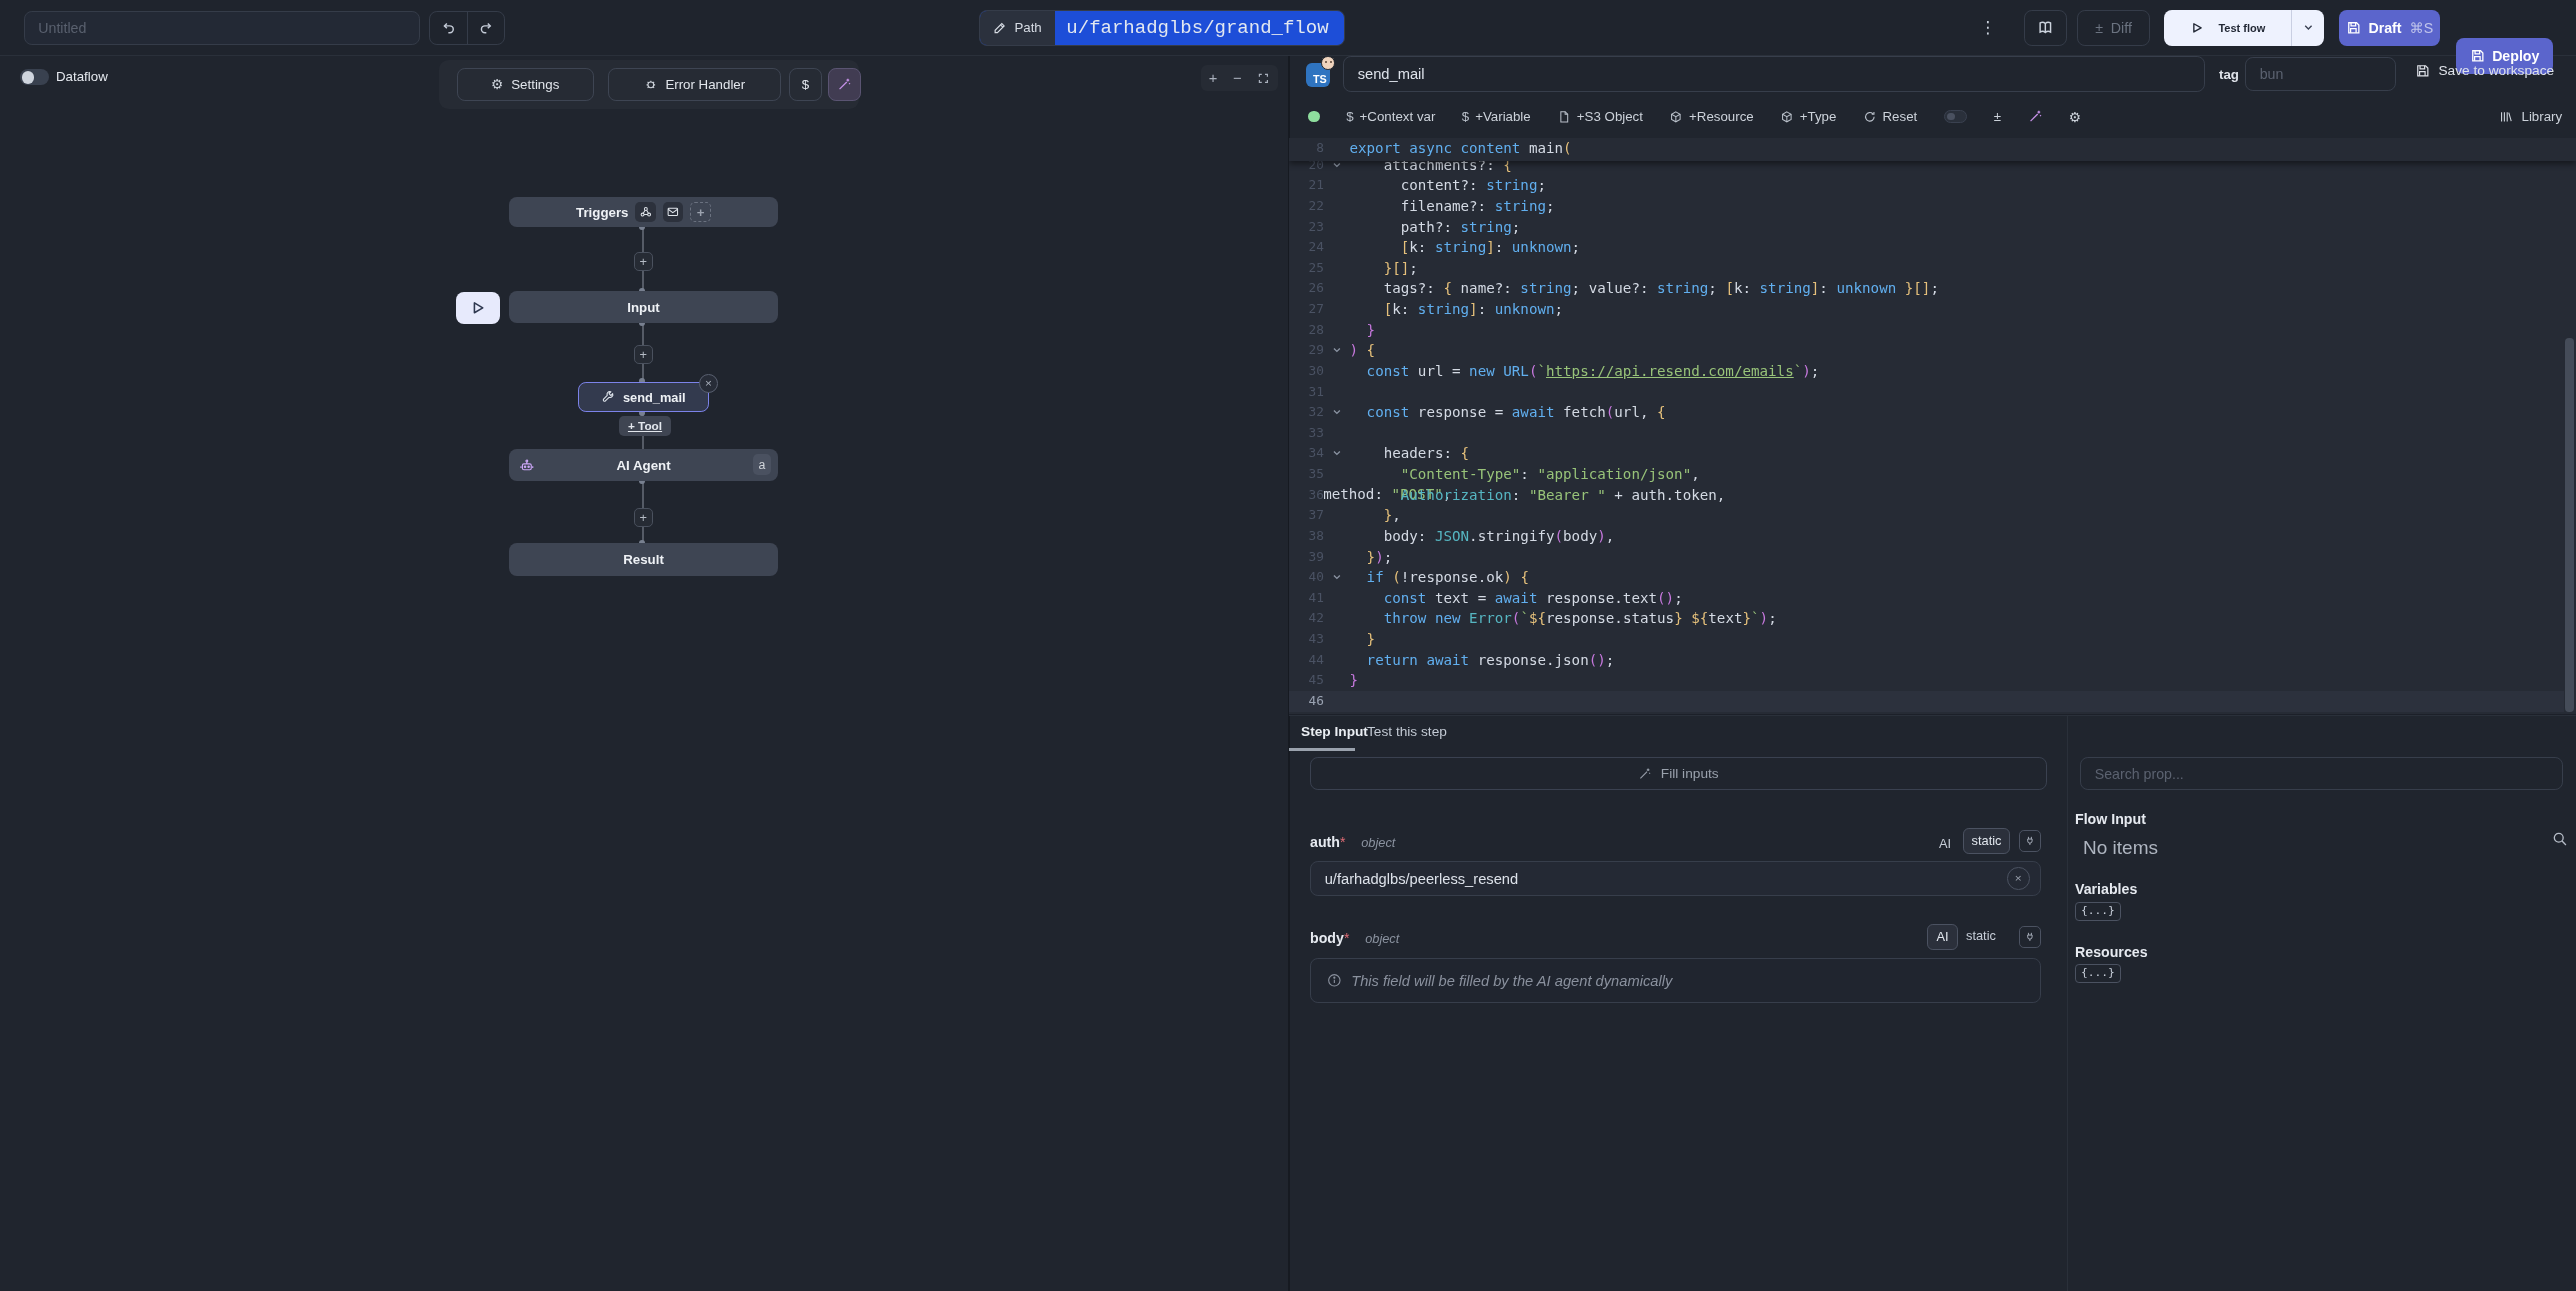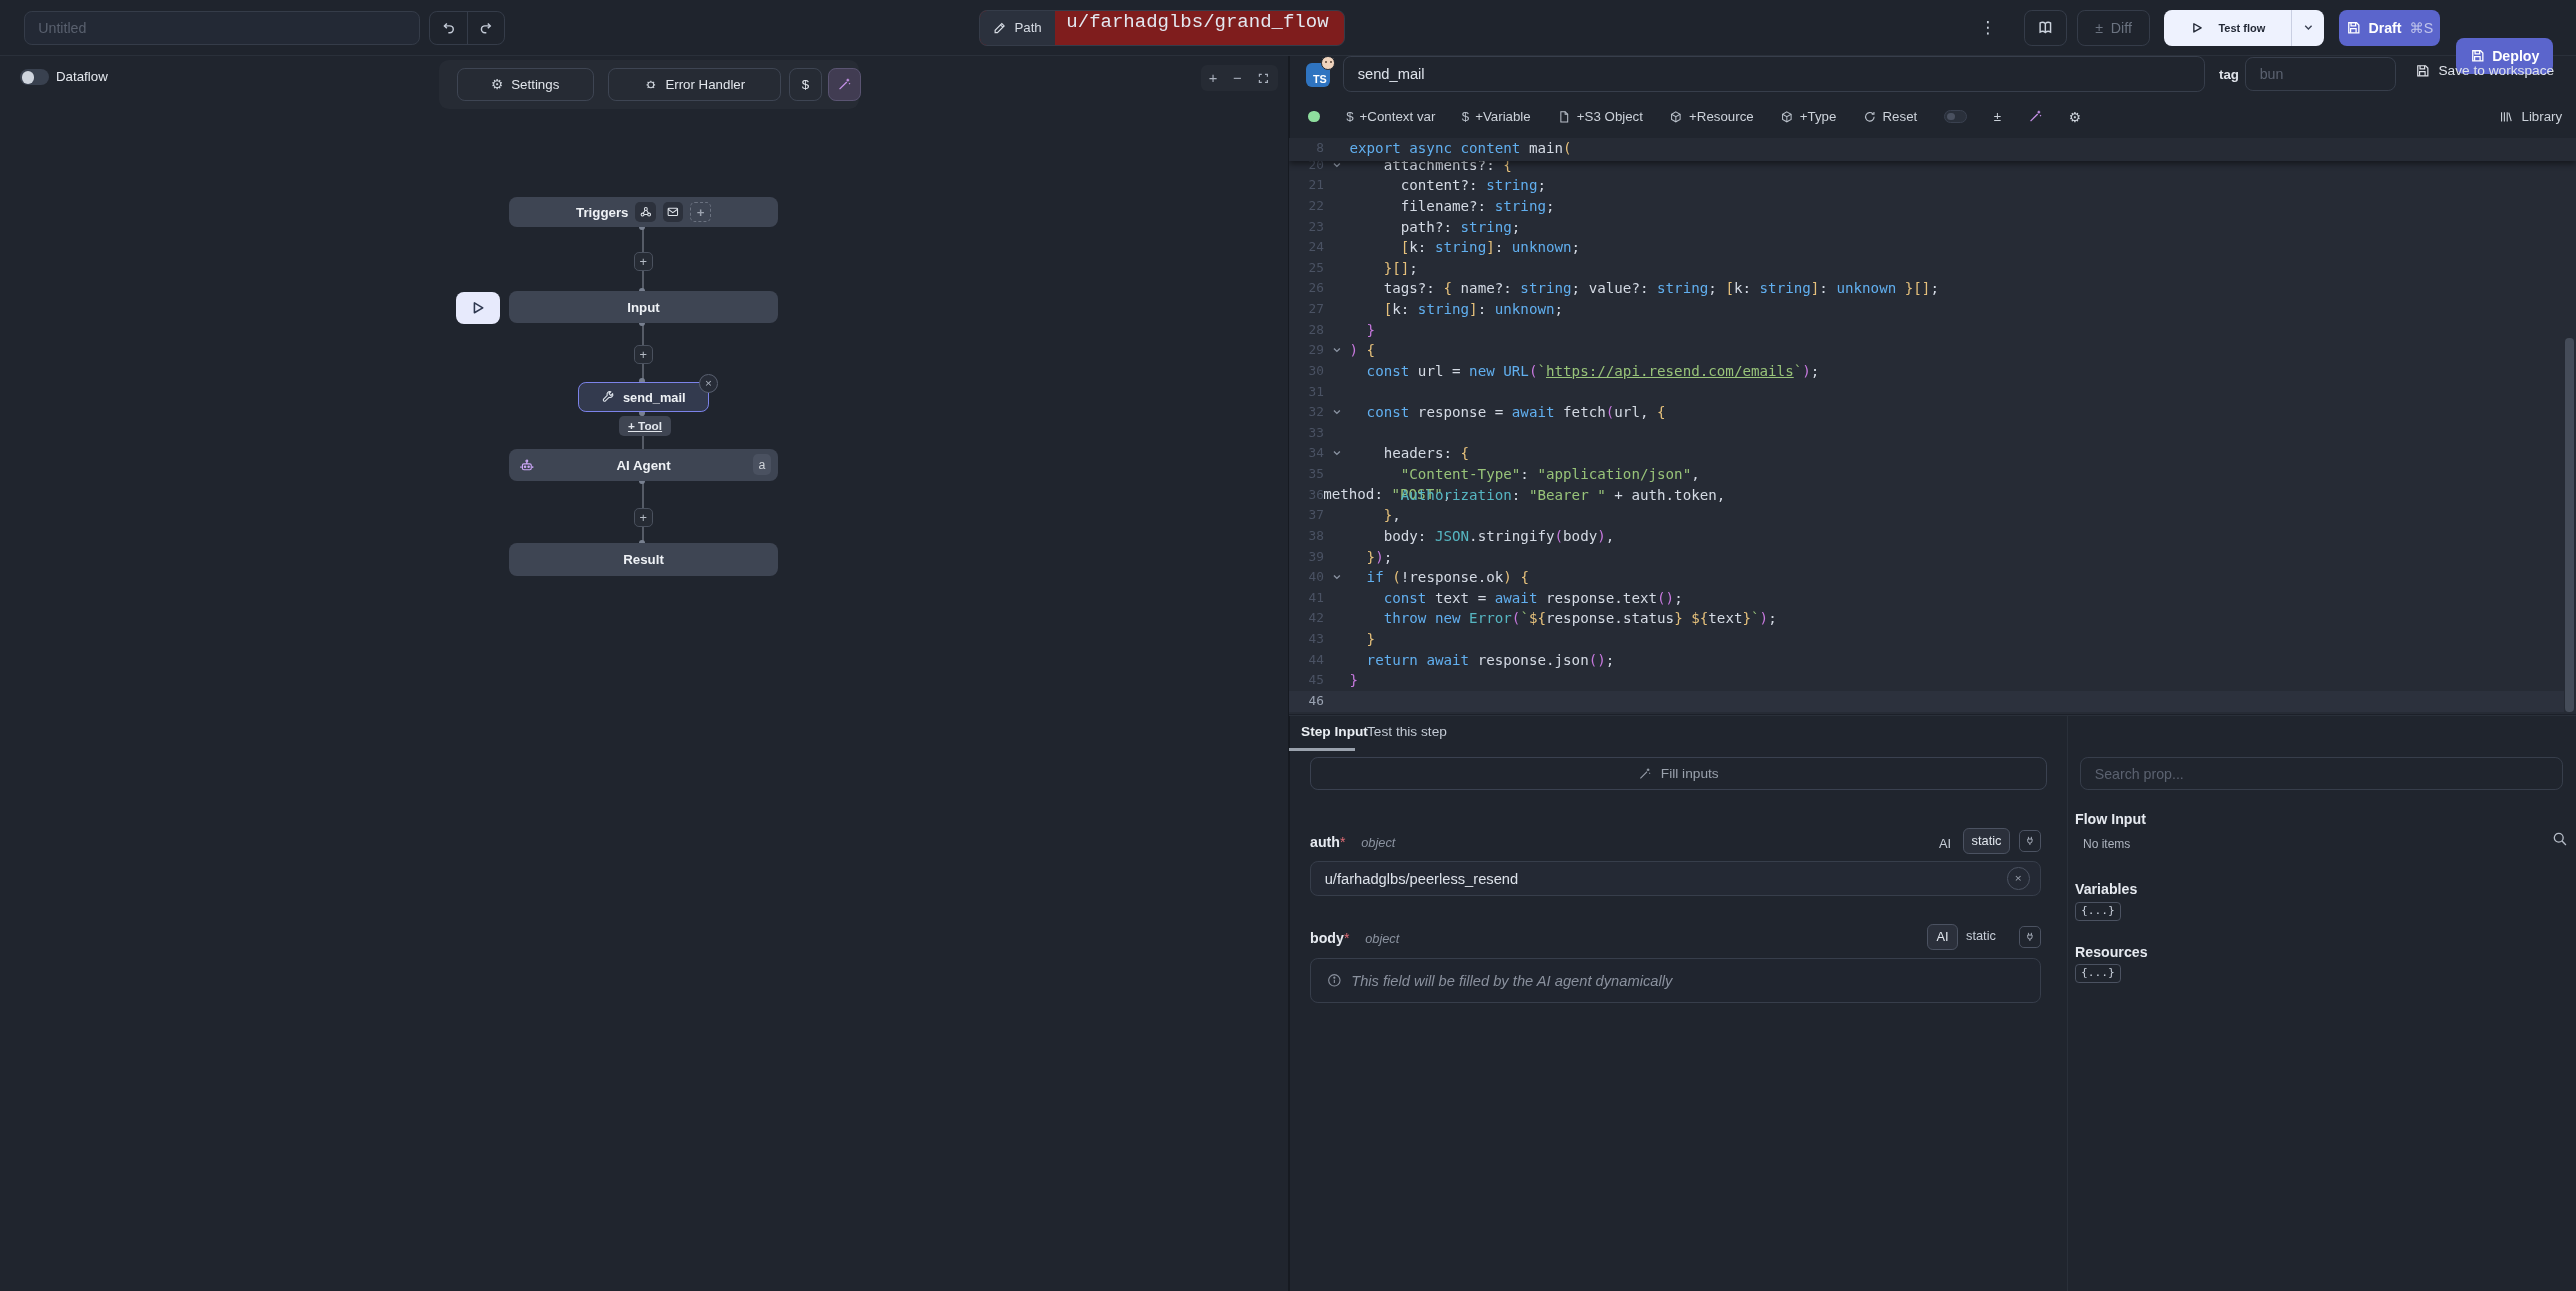--- a/index.html
+++ b/index.html
@@ -9,21 +9,21 @@
   .abs{position:absolute;}
   svg{display:block;}
   
   .topbar{position:absolute;left:0;top:0;width:2576px;height:56px;background:#1f242d;border-bottom:1px solid #2a303a;}
   .name-input{position:absolute;left:23.6px;top:10.8px;width:396px;height:34px;background:#232935;border:1px solid #353c49;
       border-radius:7.9px;color:#dfe4ec;padding:0 13.7px;font-size:14.2px;font-family:"Liberation Sans",sans-serif;outline:none;}
   .name-input::placeholder{color:#59606e;}
   .segline{display:flex;border:1px solid #353c49;border-radius:7.9px;overflow:hidden;height:34px;}
   .segline button{background:transparent;border:none;width:37px;display:flex;align-items:center;justify-content:center;color:#c3cad6;cursor:pointer;}
   .segline button + button{border-left:1px solid #353c49;}
-  .path-chip{position:absolute;left:979px;top:9.8px;height:36px;display:flex;align-items:flex-start;background:#7f1d1d;
+  .path-chip{position:absolute;left:979px;top:9.8px;height:36px;display:flex;align-items:center;background:#1d4ed8;
       border:1px solid #353c49;border-radius:7.9px;overflow:hidden;}
   .path-left{display:flex;align-items:center;gap:7.9px;background:#2b313d;height:100%;padding:0 12.8px;color:#d6dbe3;font-size:13.3px;}
   .path-val{padding:0 15.7px 0 11.8px;font-family:Liberation Mono, monospace;font-size:19px;color:#e3e8f0;}
   .icon-btn{display:flex;align-items:center;justify-content:center;background:transparent;border:1px solid #353c49;border-radius:7.9px;color:#ccd3dd;cursor:pointer;}
   .btn-outline{display:flex;align-items:center;gap:7.9px;background:transparent;border:1px solid #353c49;border-radius:7.9px;
       color:#6b7380;font-size:14.2px;cursor:pointer;justify-content:center;}
   .btn-indigo{display:flex;align-items:center;gap:7.9px;background:#5b65cc;border:none;border-radius:7.9px;color:#fff;
       font-size:14.2px;font-weight:bold;cursor:pointer;justify-content:center;}
   .btn-indigo .kbd{font-weight:normal;color:rgba(255,255,255,.62);}
   .testflow{position:absolute;left:2164px;top:9.8px;width:160px;height:36px;background:#eef2fe;border-radius:7.9px;display:flex;align-items:stretch;overflow:hidden;}
@@ -568,21 +568,21 @@
         <path d="M8 7.3v3.5"></path>
         <circle cx="8" cy="5.1" r="0.6" fill="#8a919e"></circle>
       </svg>
     <span style="color:#8a919e;font-style:italic;font-size:14.7px;">This field will be filled by the AI agent dynamically</span>
   </div>
 
   <div class="abs" style="left:2067px;top:715px;width:1px;height:576px;background:#2a303a;"></div>
   <div class="abs" style="left:1289px;top:715px;width:1287px;height:1px;background:#2a303a;"></div>
   <input class="rinput abs" style="left: 2080px; top: 757px; width: 483px; height: 33px; font-size: 14.2px;" placeholder="Search prop...">
   <div class="sec-title abs" style="left:2075px;top:811px;">Flow Input</div>
-  <div class="abs" style="left:2083px;top:837px;font-size:12px;color:#aeb5c0;">No items</div>
+  <div class="abs" style="left:2083px;top:837px;font-size:19px;color:#aeb5c0;">No items</div>
   <svg class="abs" style="left:2551px;top:830px;cursor:pointer;" width="17.7" height="17.7" viewBox="0 0 16 16" fill="none" stroke="#b6bdc8" stroke-width="1.2">
       <circle cx="7" cy="7" r="4"></circle>
       <path d="M10 10l3.5 3.5"></path>
     </svg>
   <div class="sec-title abs" style="left:2075px;top:881px;">Variables</div>
   <span class="chip-brace abs" style="left:2075px;top:902px;">{...}</span>
   <div class="sec-title abs" style="left:2075px;top:944px;">Resources</div>
   <span class="chip-brace abs" style="left:2075px;top:964px;">{...}</span>
 
 </div>

